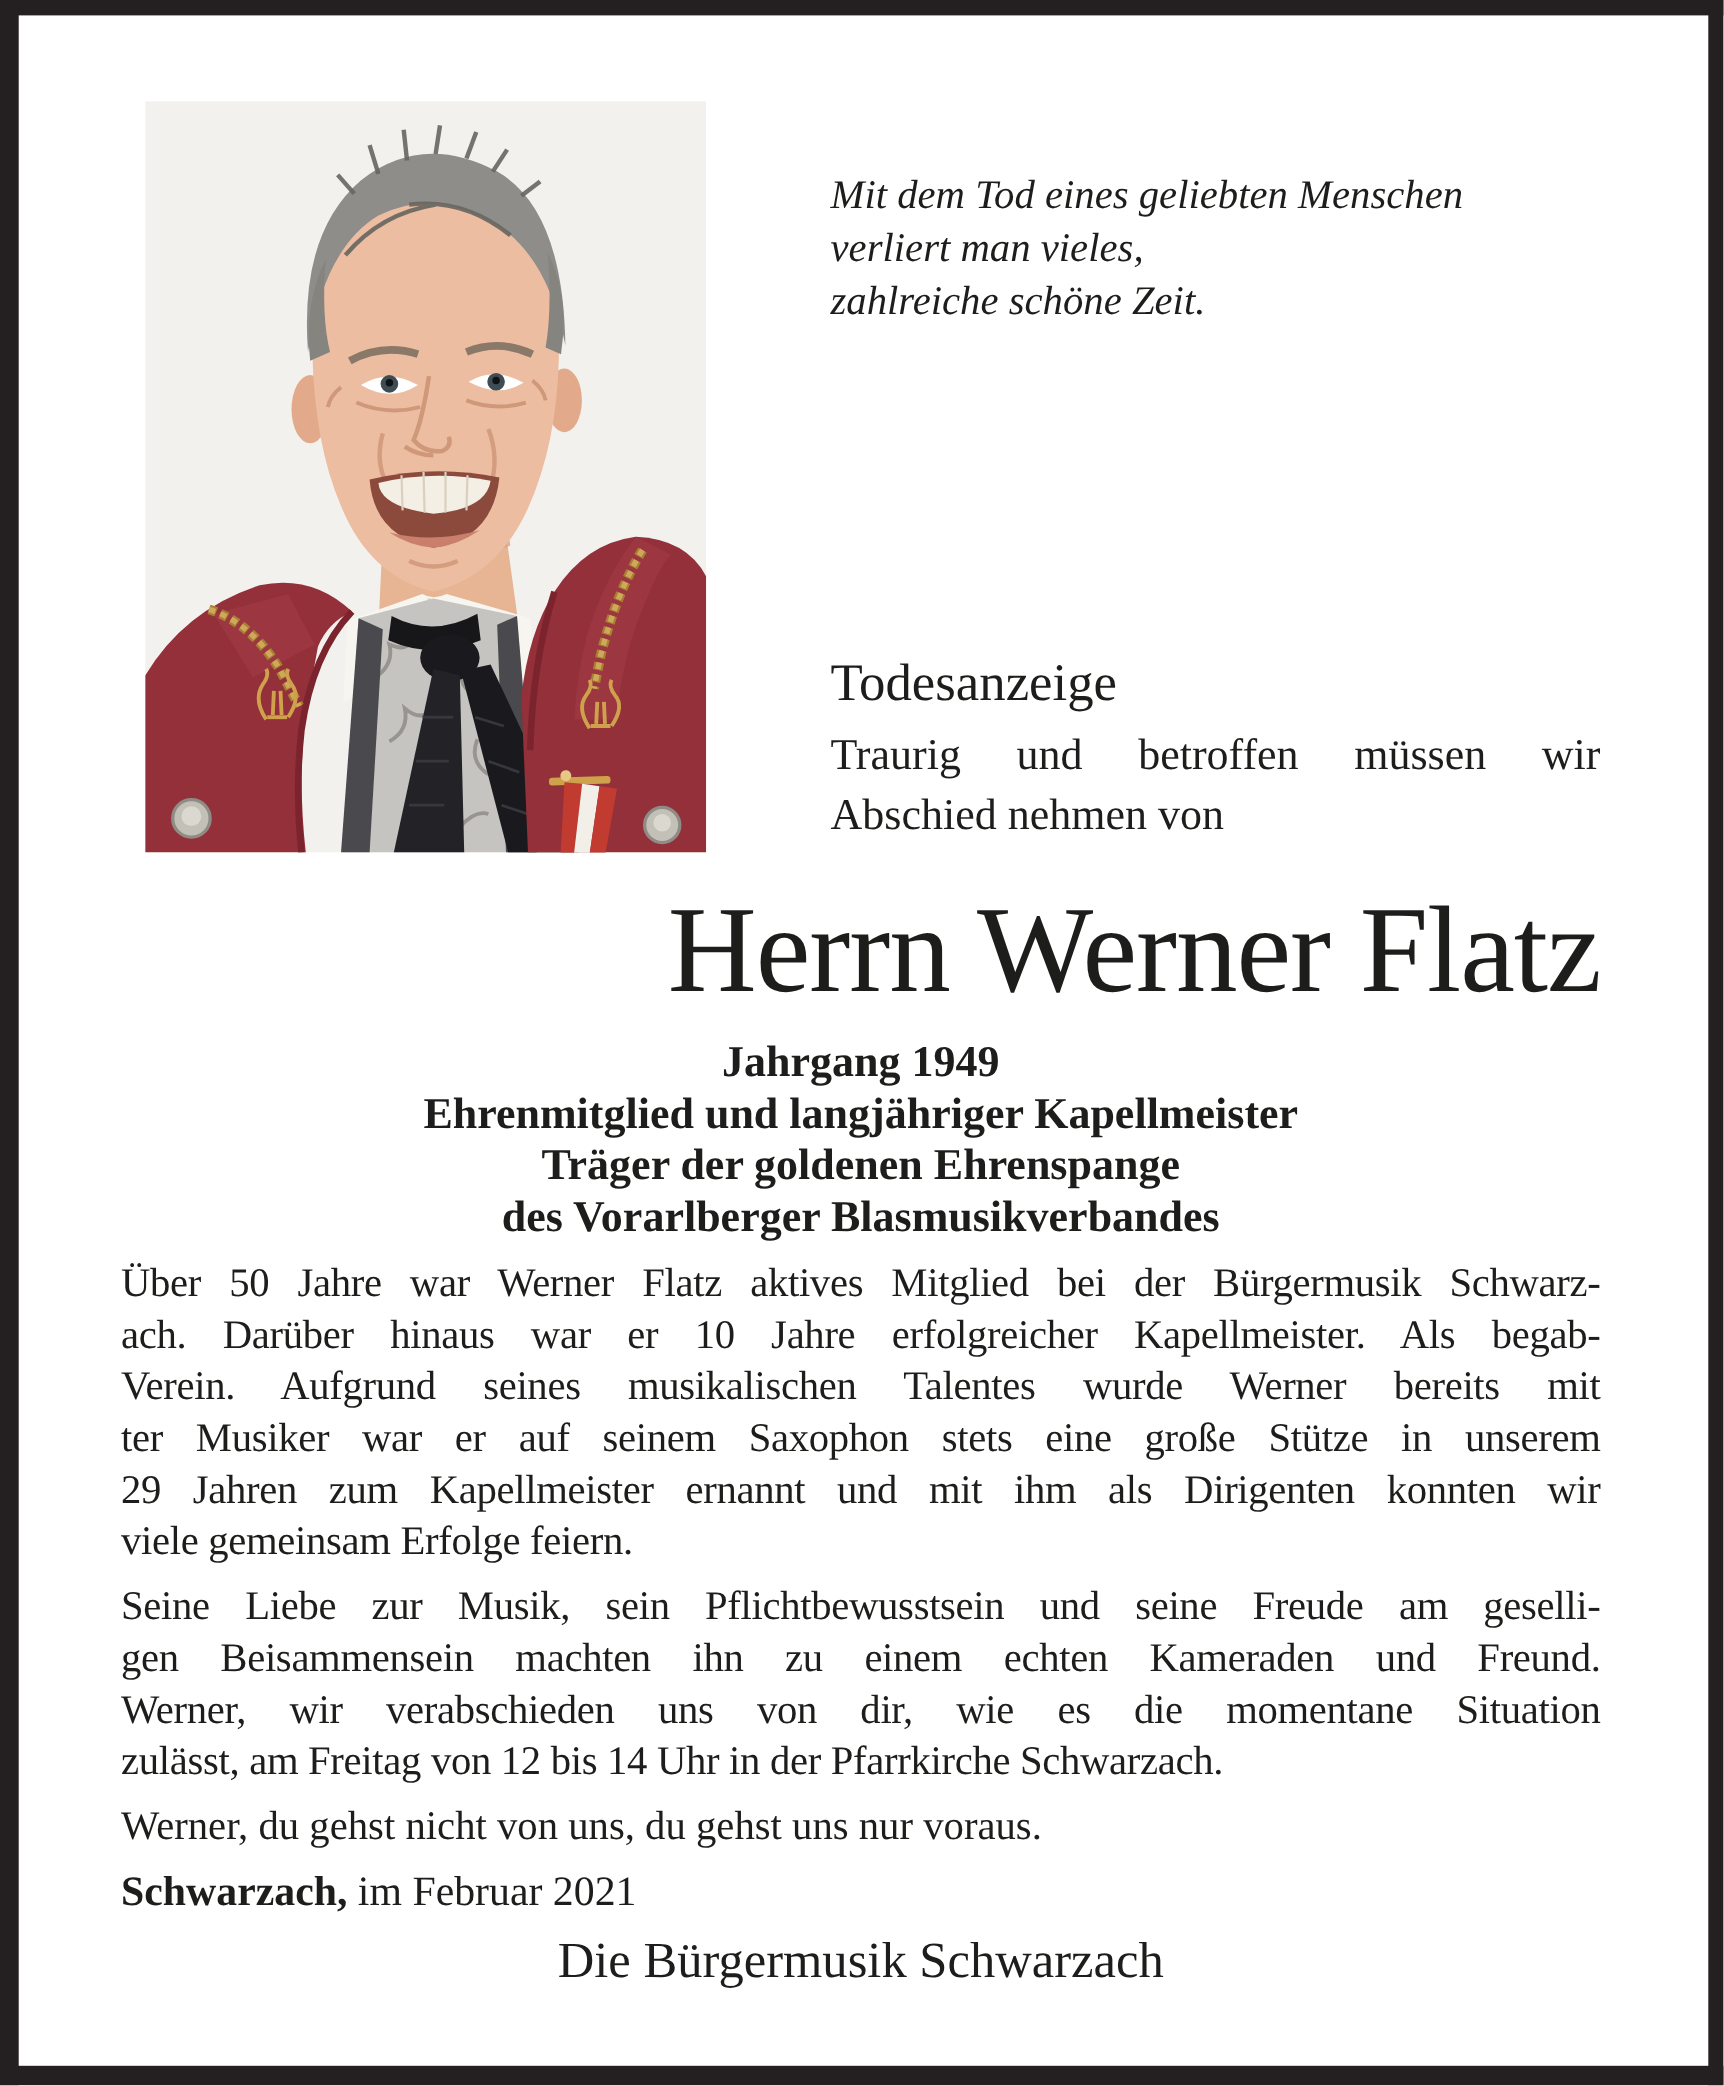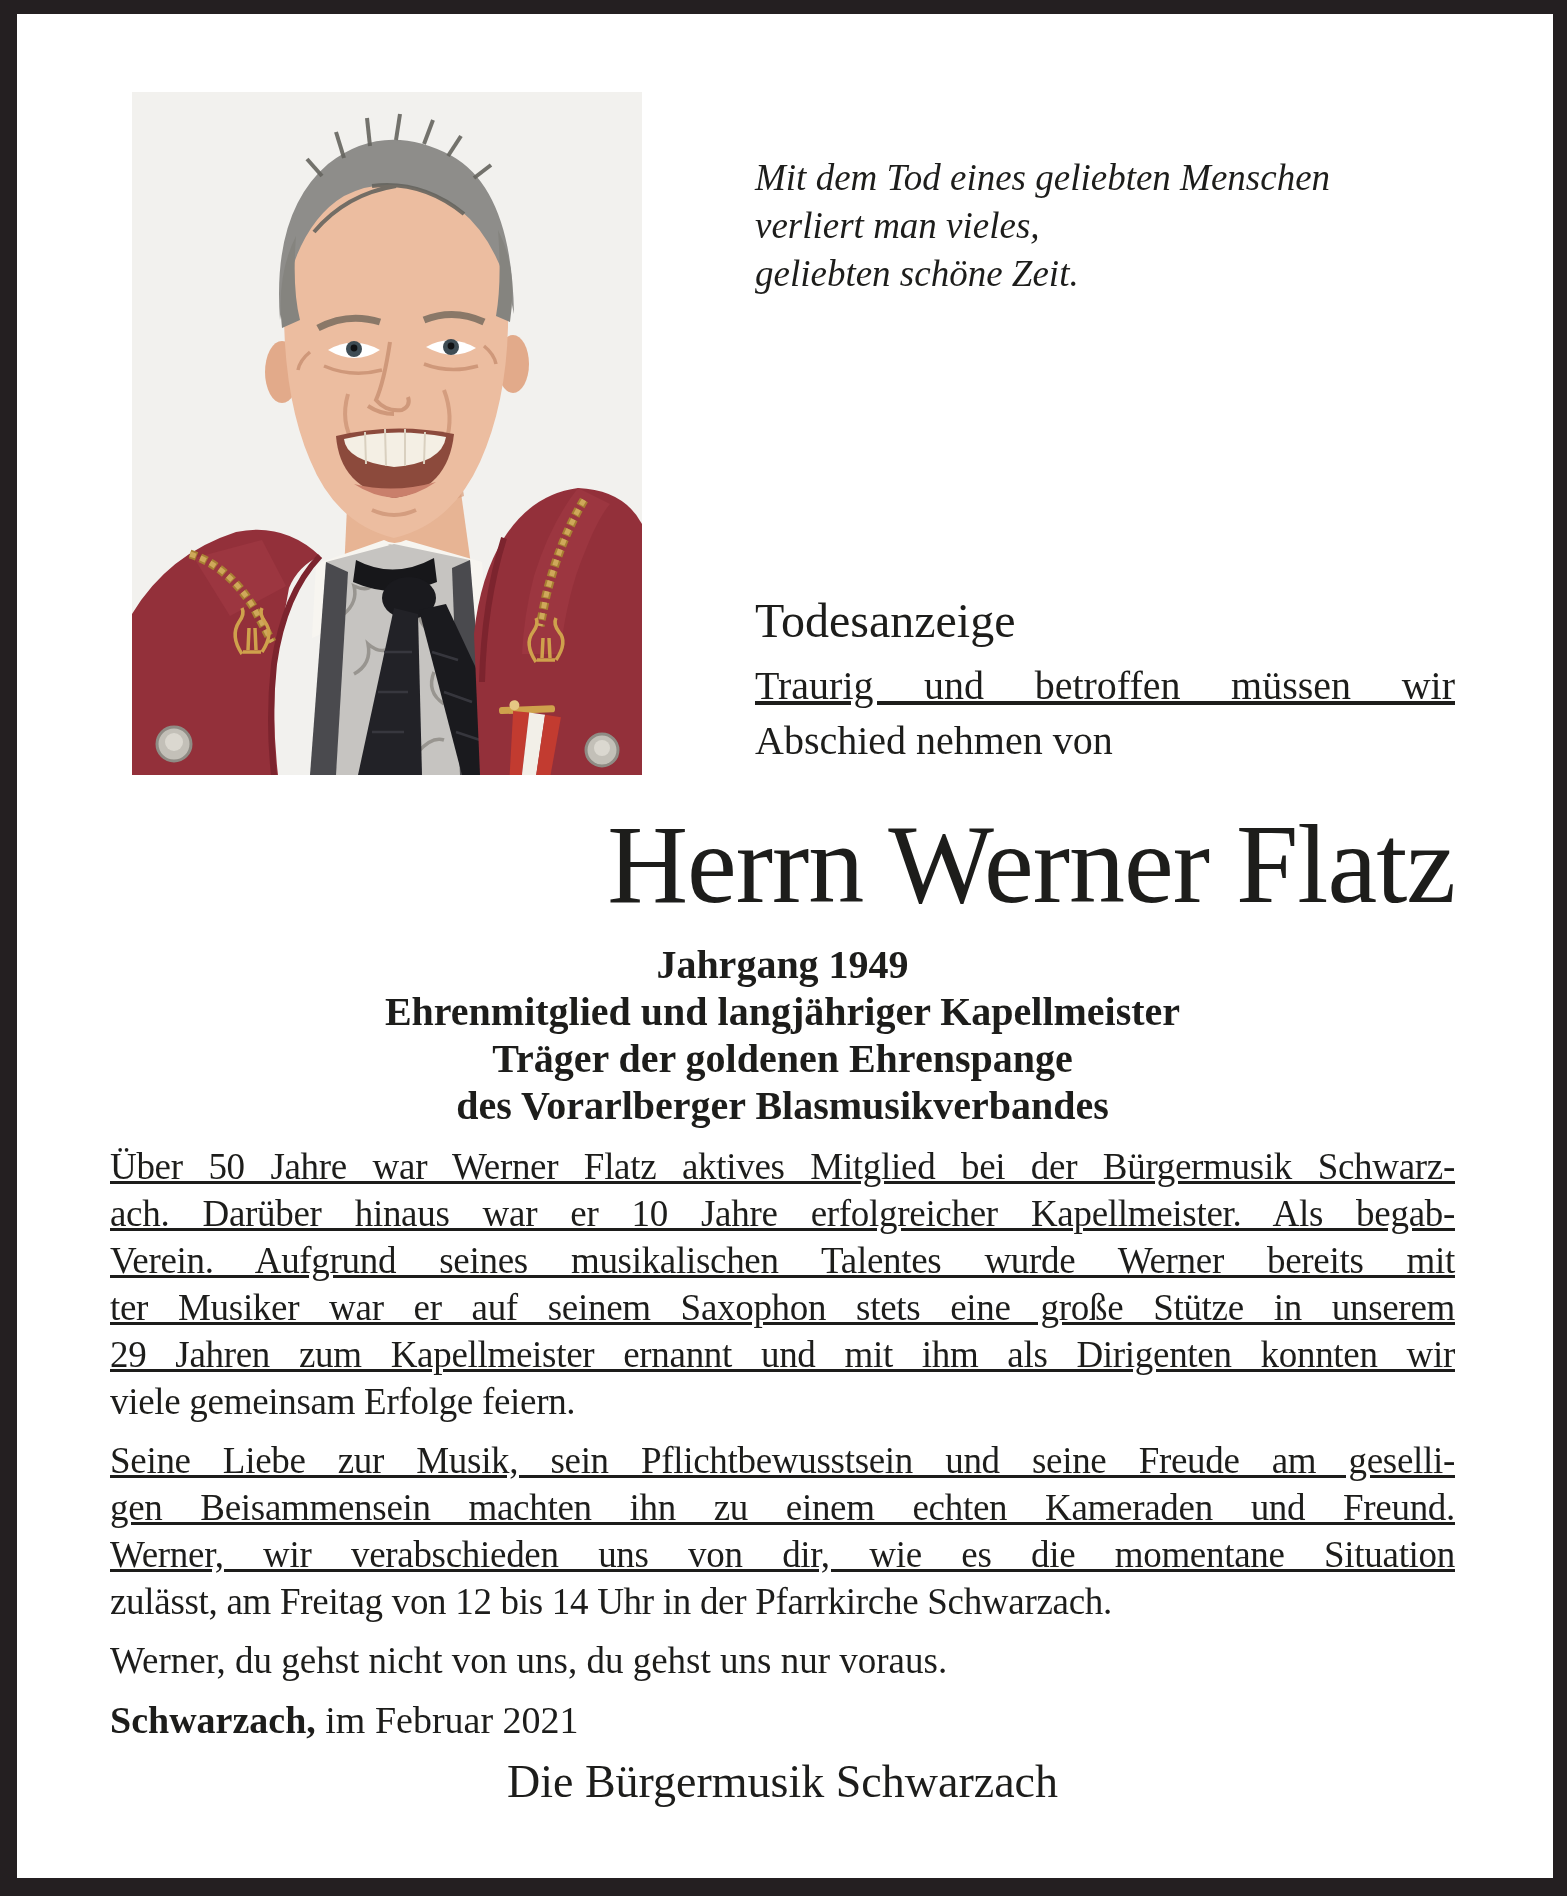--- a/index.html
+++ b/index.html
@@ -26,21 +26,21 @@
   .top-section{position:relative;height:790px;}
 
   .photo{position:absolute;left:22px;top:78px;width:510px;height:683px;}
 
   .right-col{position:absolute;left:645px;top:140px;width:700px;}
   .quote{font-style:italic;font-size:37px;line-height:48px;}
   .announcement-title{font-size:48px;line-height:54px;margin-top:296px;}
   .intro{font-size:40px;line-height:55px;margin-top:10px;}
 
   .line{white-space:normal;}
-  .just{text-align:justify;text-align-last:justify;text-decoration:underline;-moz-text-align-last:justify;}
+  .just{text-align:justify;text-align-last:justify;-moz-text-align-last:justify;}
 
   .deceased-name{
     text-align:right;font-size:112px;line-height:1.08;
     letter-spacing:-1px;margin-top:0;
   }
   .honors{
     font-weight:bold;text-align:center;
     font-size:40px;line-height:47px;margin-top:16px;
   }
   .para{font-size:37px;line-height:47px;margin-top:14px;letter-spacing:-0.3px;}
@@ -210,21 +210,21 @@
           <path d="M-26,-22 L-10,-24 L-4,40 L-16,42 Z" fill="#c23b30"></path>
           <path d="M-10,-24 L6,-25 L10,38 L-4,40 Z" fill="#f2efe8"></path>
           <path d="M6,-25 L22,-26 L24,36 L10,38 Z" fill="#c23b30"></path>
         </g>
       </svg>
 
       <div class="right-col">
         <div class="quote">
             <div class="line">Mit dem Tod eines geliebten Menschen</div>
             <div class="line">verliert man vieles,</div>
-            <div class="line">geliebten schöne Zeit.</div>
+            <div class="line">zahlreiche schöne Zeit.</div>
           </div>
 
         <div class="announcement-title">Todesanzeige</div>
 
         <div class="intro">
             <div class="line just">Traurig und betroffen müssen wir</div>
             <div class="line">Abschied nehmen von</div>
           </div>
       </div>
     </div>

